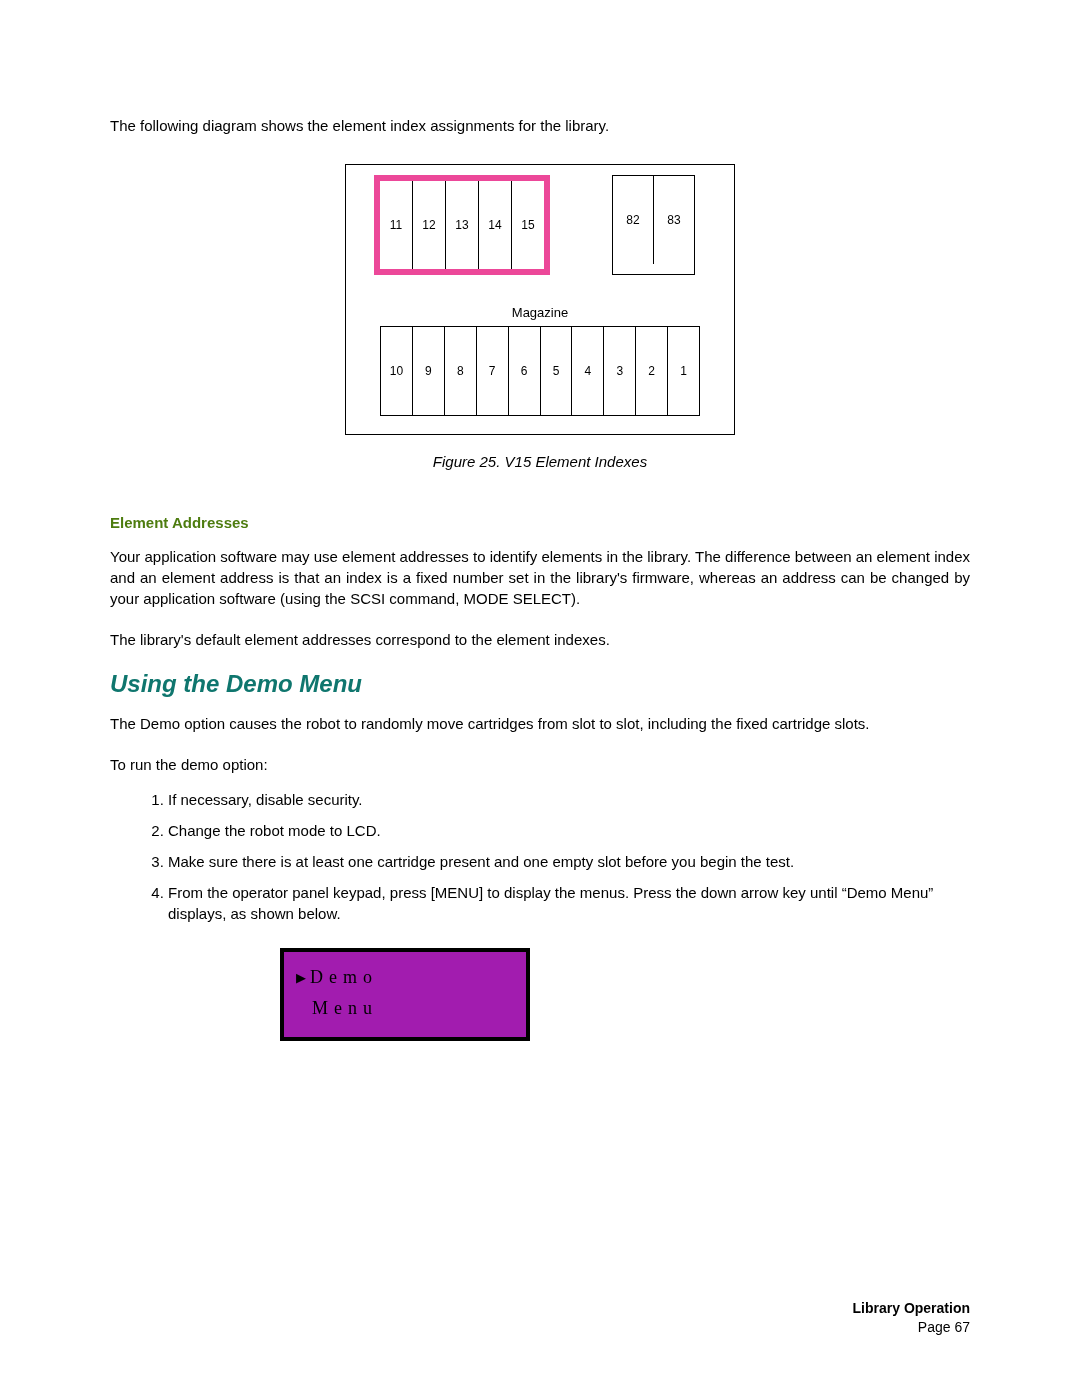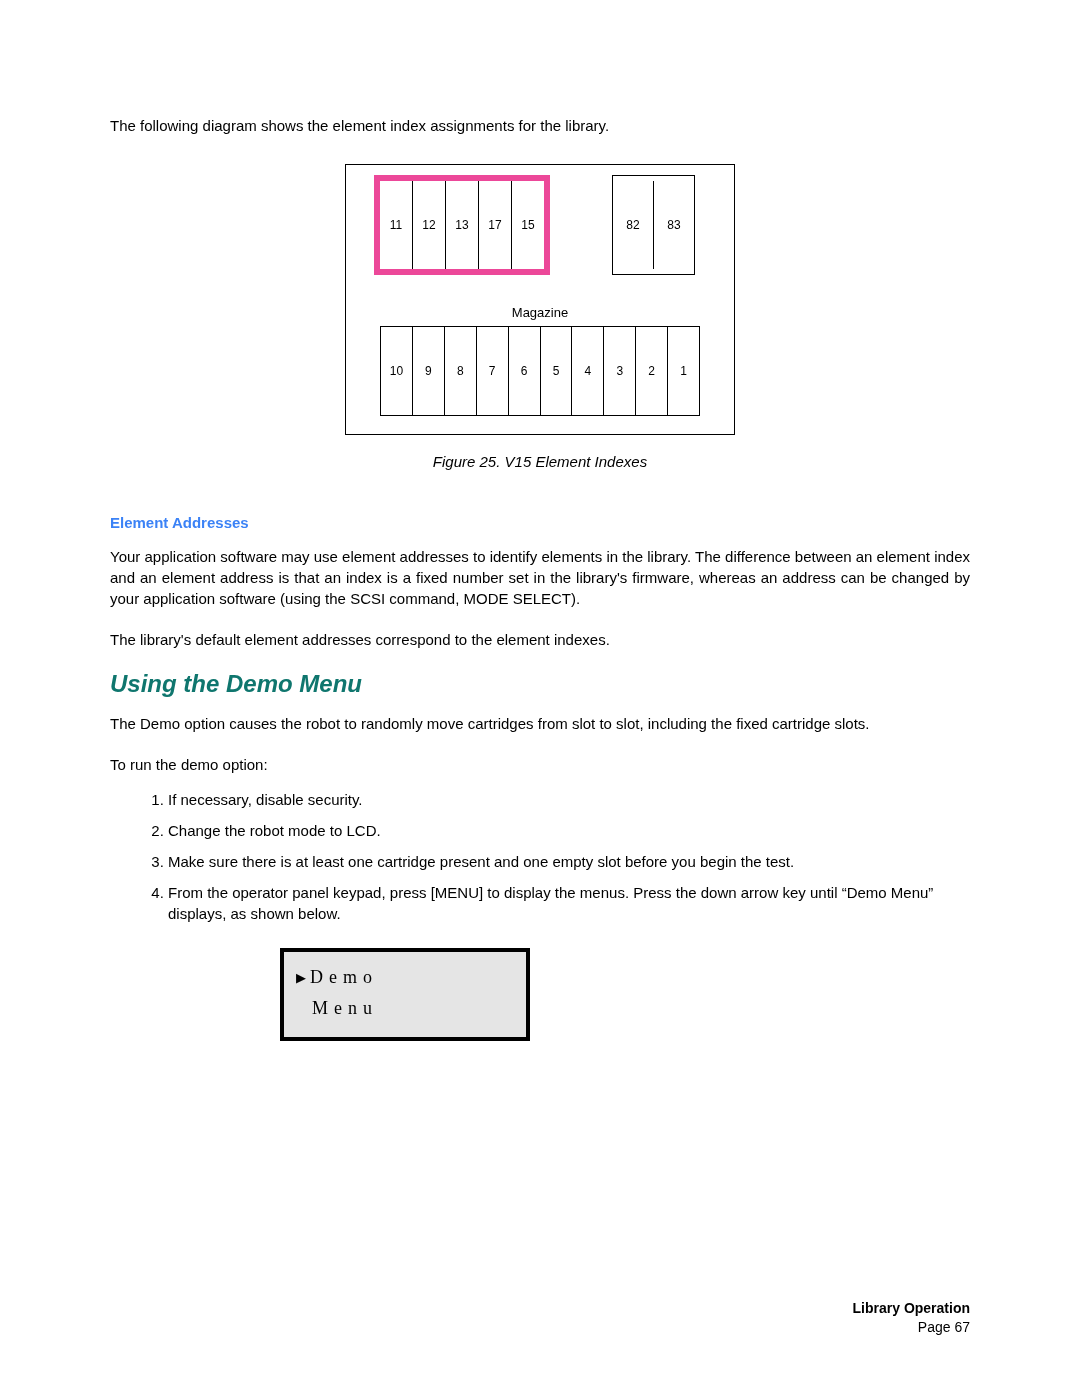--- a/index.html
+++ b/index.html
@@ -67,21 +67,20 @@
     display: flex;
     align-items: center;
     justify-content: center;
     font-size: 12px;
   }
   .fixed-slots .cell:last-child { border-right: none; }
   .tape-drives {
     display: flex;
     border: 1px solid #000;
     margin-left: 62px;
-    align-items: center;
   }
   .tape-drives .cell {
     width: 40px;
     height: 88px;
     border-right: 1px solid #000;
     display: flex;
     align-items: center;
     justify-content: center;
     font-size: 12px;
   }
@@ -125,21 +124,21 @@
     font-size: 12px;
   }
   .magazine-slots .cell:last-child { border-right: none; }
   .figure-caption {
     text-align: center;
     font-style: italic;
     margin-bottom: 44px;
     font-size: 15px;
   }
   .subheading-red {
-    color: #3b82f6;
+    color: #4d7c0f;
     font-weight: bold;
     font-size: 15px;
     margin-bottom: 4px;
   }
   .para {
     line-height: 1.4;
     margin-bottom: 20px;
     text-align: justify;
   }
   .h2-blue {
@@ -158,21 +157,21 @@
     line-height: 1.4;
     padding-right: 20px;
   }
   .lcd-wrap {
     margin-left: 170px;
     margin-bottom: 40px;
   }
   .lcd {
     width: 250px;
     box-sizing: border-box;
-    background: #e5e5e5;
+    background: #a21caf;
     border: 4px solid #000;
     padding: 10px 12px 14px 12px;
     font-family: "Times New Roman", serif;
     font-size: 18px;
     letter-spacing: 6px;
     color: #000;
     line-height: 1.7;
   }
   .lcd .arrow { letter-spacing: 0; font-size: 13px; margin-right: 4px; display: inline-block; vertical-align: 1px; }
   .lcd .line2 { padding-left: 16px; }
@@ -193,21 +192,21 @@
 
   <p class="intro">The following diagram shows the element index assignments for the library.</p>
 
   <div class="diagram-wrap">
     <div class="diagram">
       <div class="row1">
         <div class="fixed-slots">
           <div class="cell">11</div>
           <div class="cell">12</div>
           <div class="cell">13</div>
-          <div class="cell">17</div>
+          <div class="cell">14</div>
           <div class="cell">15</div>
         </div>
         <div class="tape-drives">
           <div class="cell">82</div>
           <div class="cell">83</div>
         </div>
       </div>
       <div class="magazine-label">Magazine</div>
       <div class="magazine-slots">
         <div class="cell">10</div>

